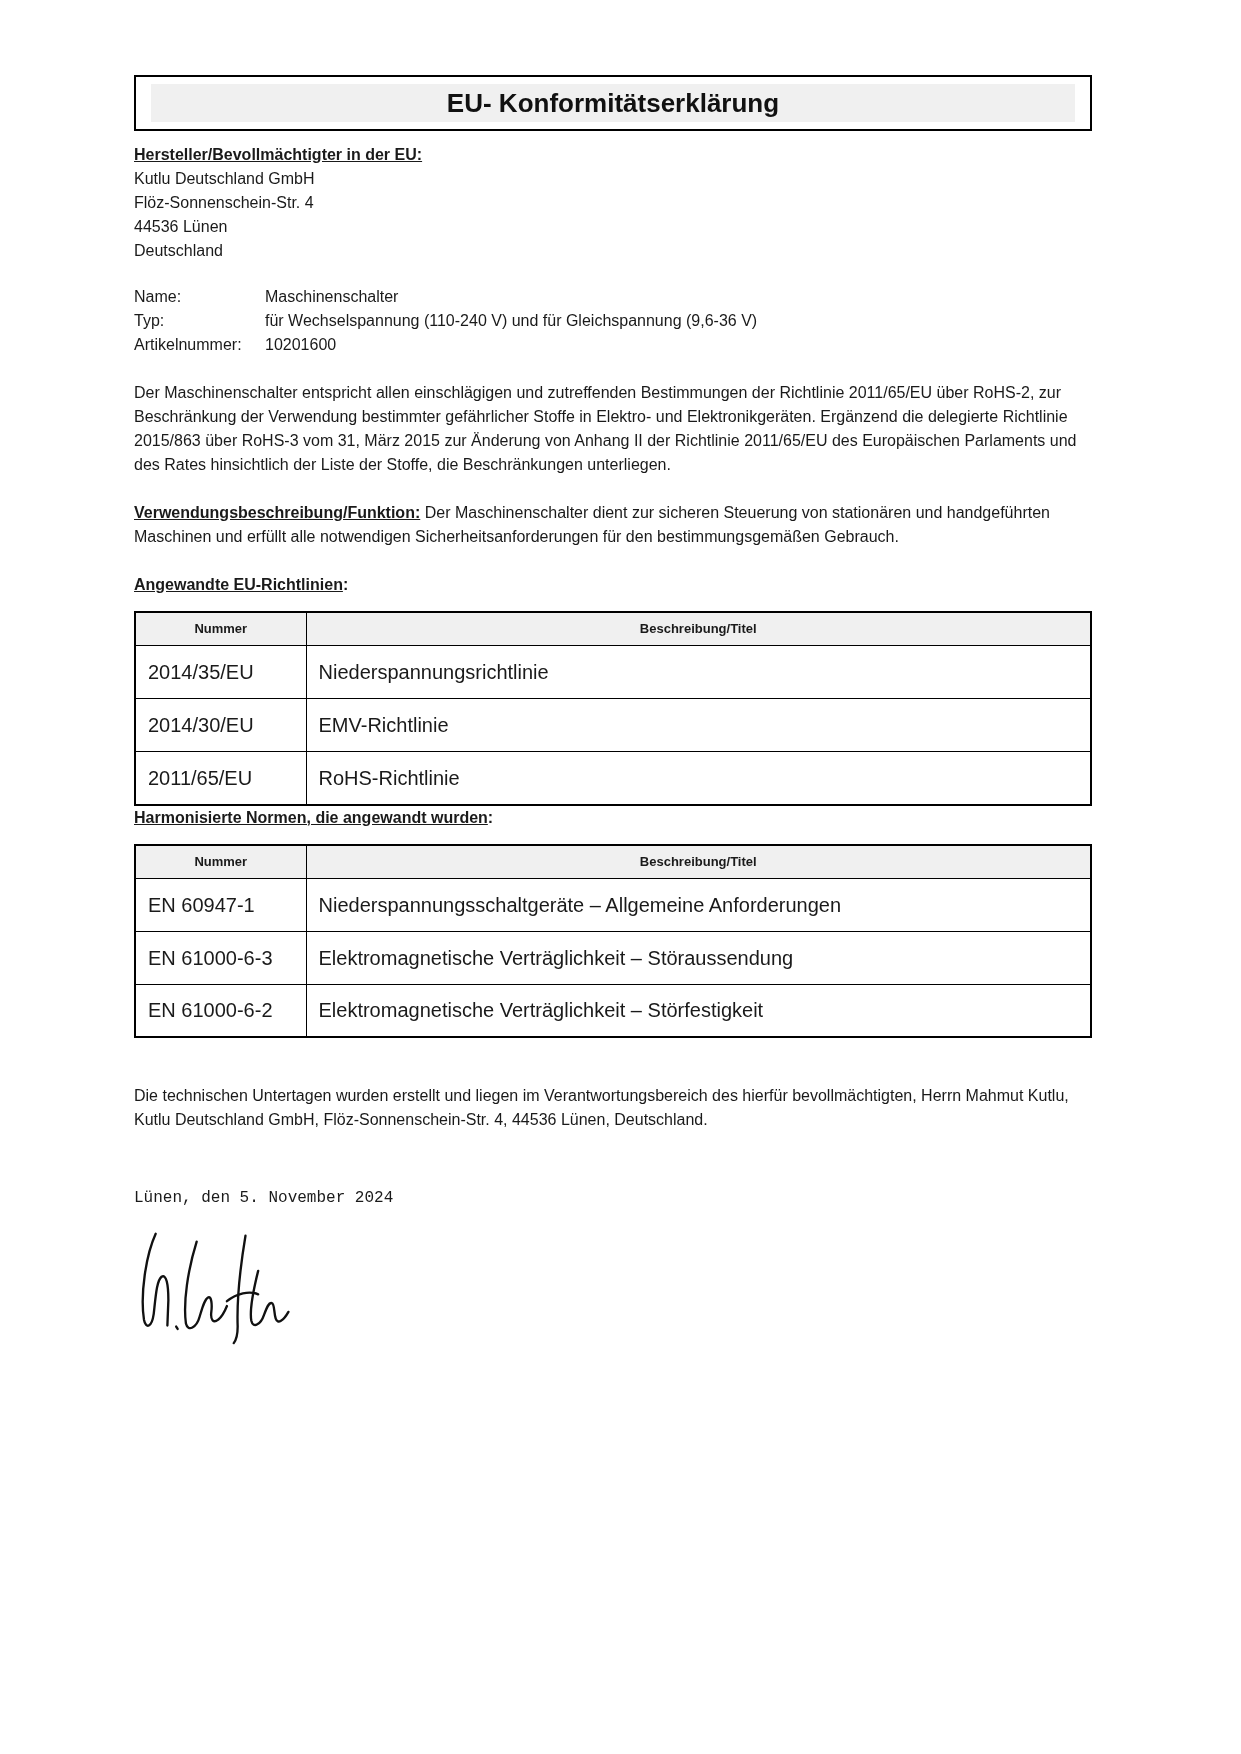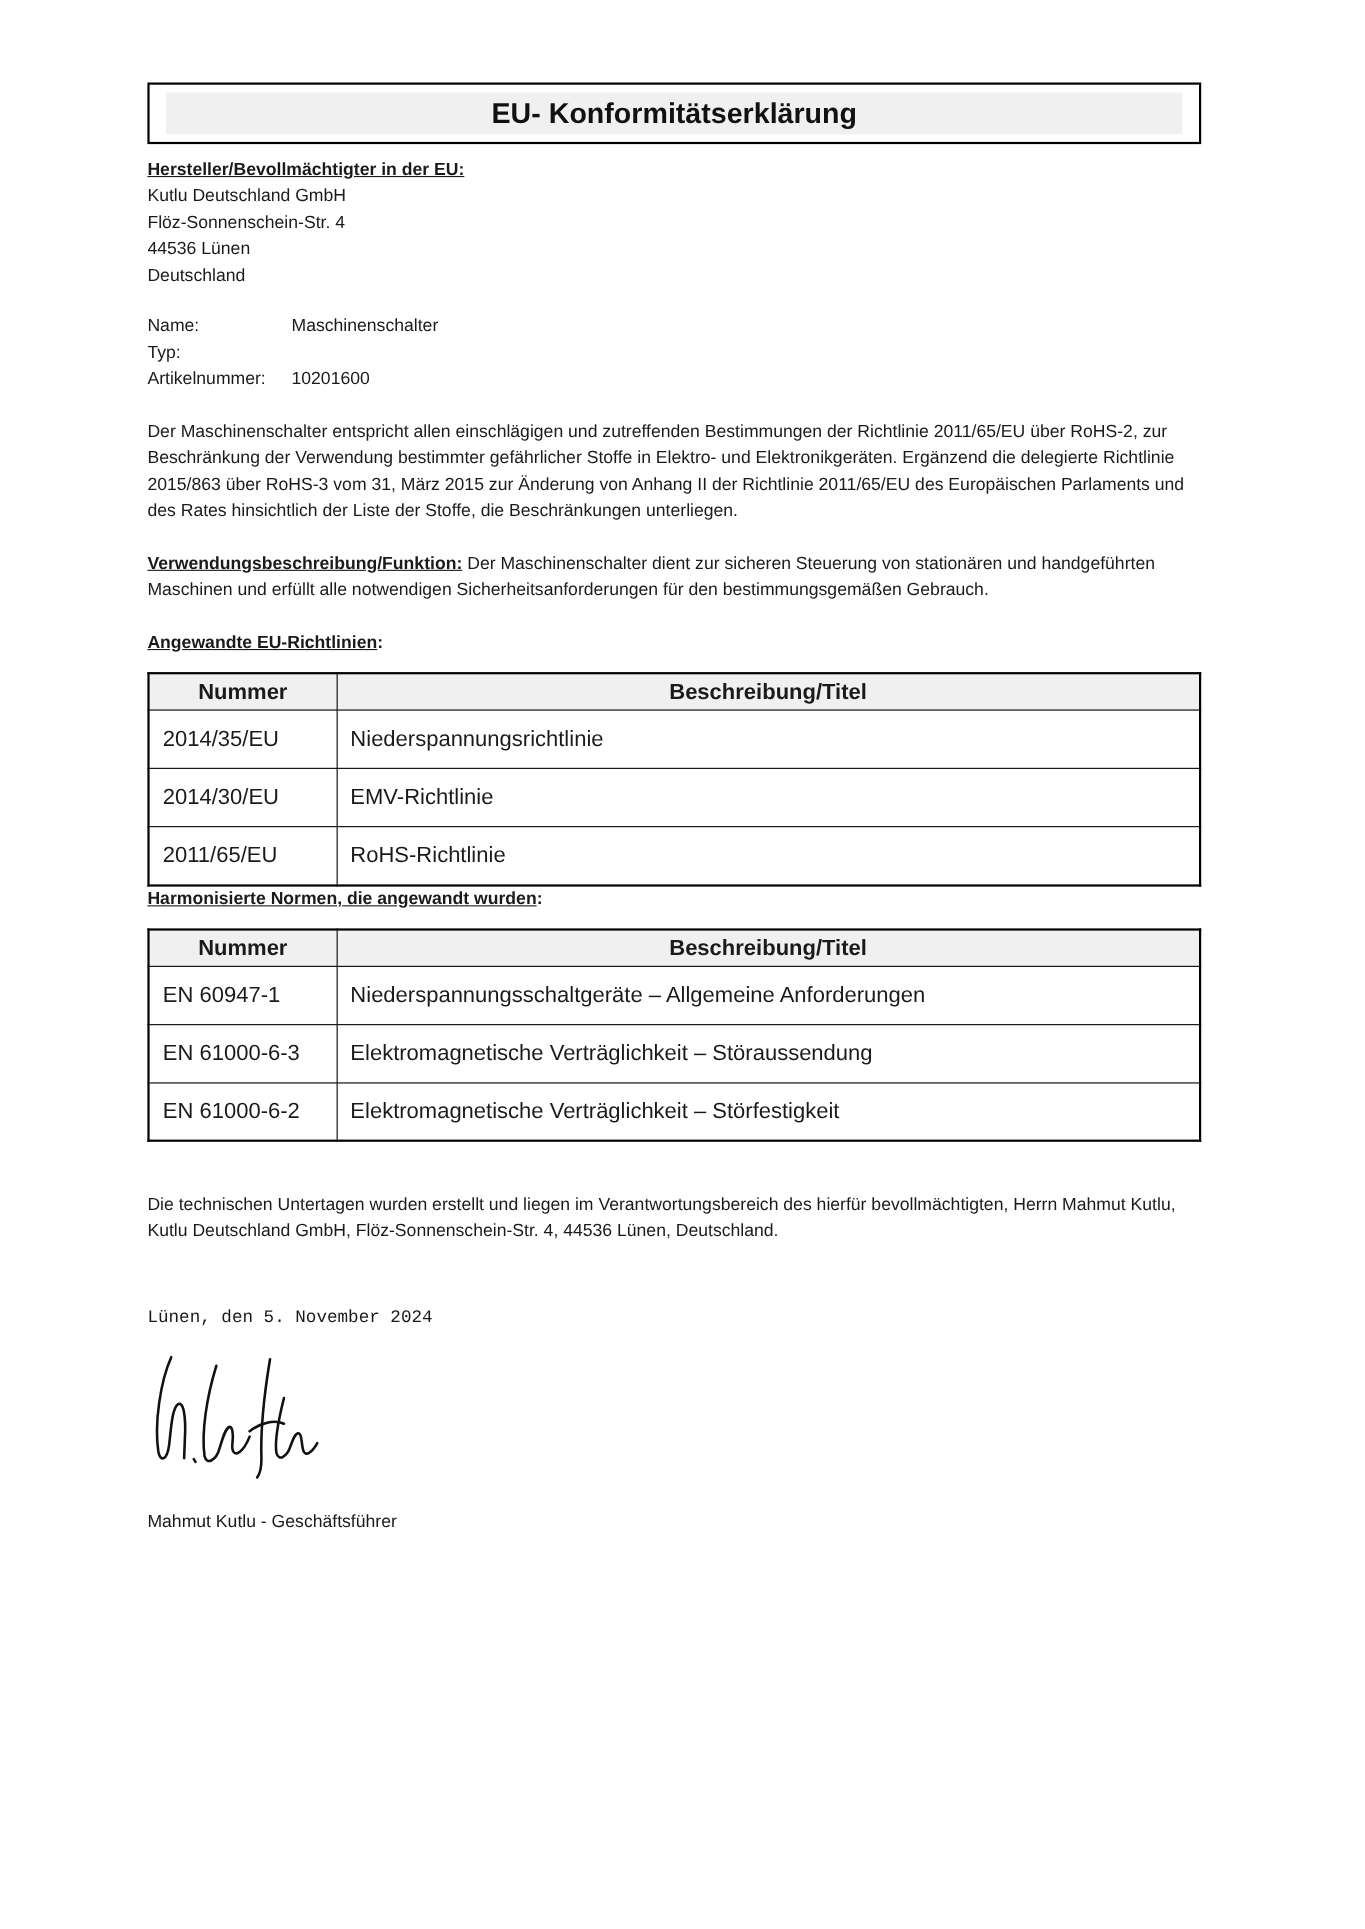--- a/index.html
+++ b/index.html
@@ -36,21 +36,21 @@
 
   .table-heading { margin-bottom:14px; }
   .table-heading .colon { font-weight:bold; }
 
   table.doc-table {
     width:100%; border-collapse:collapse; border:2px solid #000;
     margin-bottom:0;
   }
   table.doc-table th {
     border:1.5px solid #000; background:#f0f0f0; font-weight:bold;
-    text-align:center; padding:4px 8px; font-size:20px;
+    text-align:center; padding:4px 8px; font-size:13px;
   }
   table.doc-table td {
     border:1.5px solid #000; height:53px; vertical-align:middle;
     padding:6px 12px; font-size:20px;
   }
   table.doc-table .col-number { width:171px; }
 
   .directives-block { margin-bottom:0; }
   .standards-heading { }
 
@@ -82,20 +82,21 @@
     <span class="addr-line">Deutschland</span>
   </div>
 
   <div class="product">
     <div class="product-row">
       <span>Name:</span>
       <span>Maschinenschalter</span>
     </div>
     <div class="product-row">
       <span>Typ:</span>
+      <span>für Wechselspannung (110-240 V) und für Gleichspannung (9,6-36 V)</span>
     </div>
     <div class="product-row">
       <span>Artikelnummer:</span>
       <span>10201600</span>
     </div>
   </div>
 
   <p class="paragraph">Der Maschinenschalter entspricht allen einschlägigen und zutreffenden Bestimmungen der Richtlinie 2011/65/EU über RoHS-2, zur Beschränkung der Verwendung bestimmter gefährlicher Stoffe in Elektro- und Elektronikgeräten. Ergänzend die delegierte Richtlinie 2015/863 über RoHS-3 vom 31, März 2015 zur Änderung von Anhang II der Richtlinie 2011/65/EU des Europäischen Parlaments und des Rates hinsichtlich der Liste der Stoffe, die Beschränkungen unterliegen.</p>
 
   <p class="usage"><span class="section-heading">Verwendungsbeschreibung/Funktion:</span><span> Der Maschinenschalter dient zur sicheren Steuerung von stationären und handgeführten Maschinen und erfüllt alle notwendigen Sicherheitsanforderungen für den bestimmungsgemäßen Gebrauch.</span></p>
@@ -162,15 +163,14 @@
         <path d="M20,8 C10,30 4,70 8,96 C10,106 16,104 18,90 C20,72 21,56 26,52 C31,49 33,60 33,76 L32,102"></path>
         <path d="M41,103 L42.5,105.5"></path>
         <path d="M62,16 C53,45 48,78 51,100 C53,109 62,104 65,93 C68,83 70,75 74,73 C77,72 78,80 77,88 C76,96 79,100 84,96 C88,93 91,87 93,82"></path>
         <path d="M112,10 C107,40 103,75 104,103 C104,110 103,116 100,120"></path>
         <path d="M93,77 C103,69 116,66 125,70"></path>
         <path d="M125,46 C120,66 116,86 118,97 C120,106 128,100 131,91 C134,83 136,78 139,79 C142,80 141,89 143,95 C145,101 151,97 156,88"></path>
       </g>
     </svg>
   </div>
 
-  <p class="signer">Mahmut Kutlu - Geschäftsführer</p>
 
 </div>
 
 </body></html>

